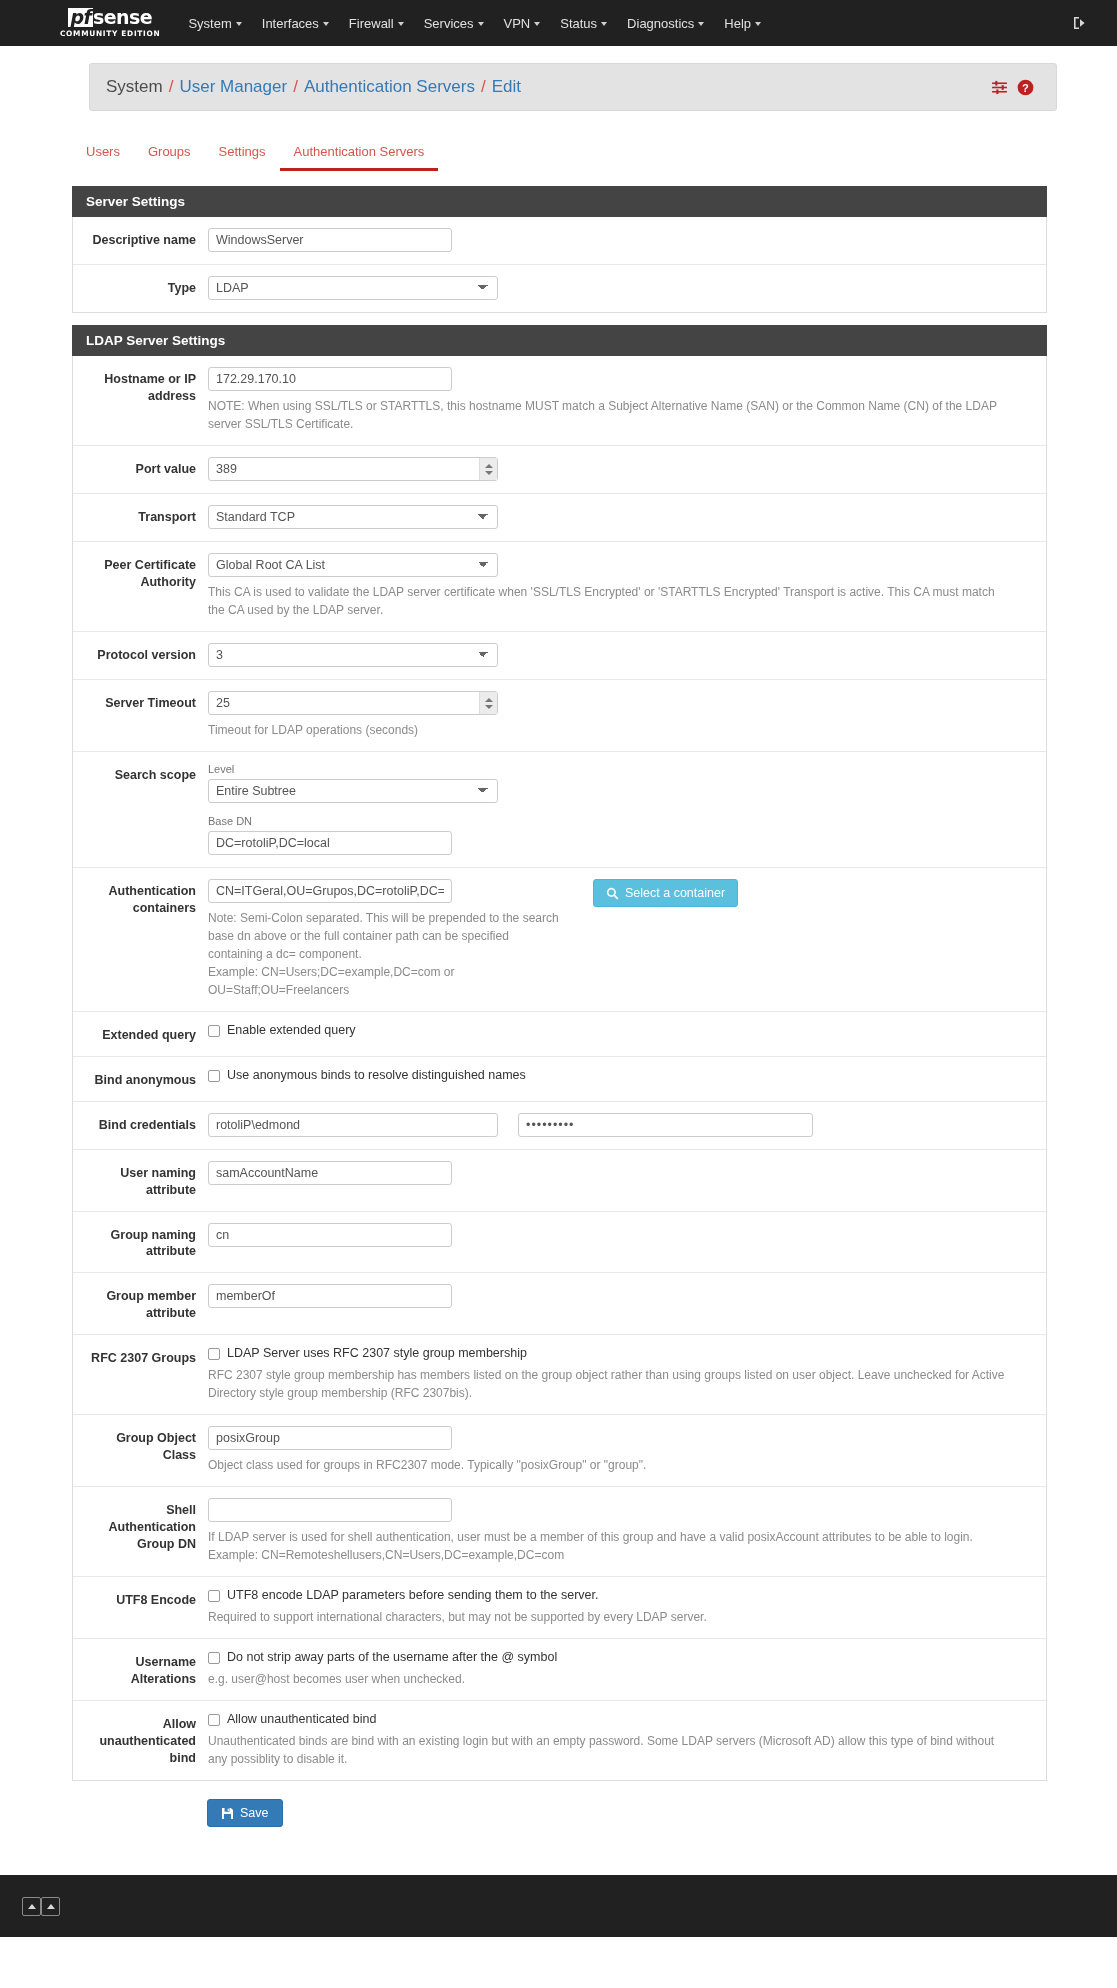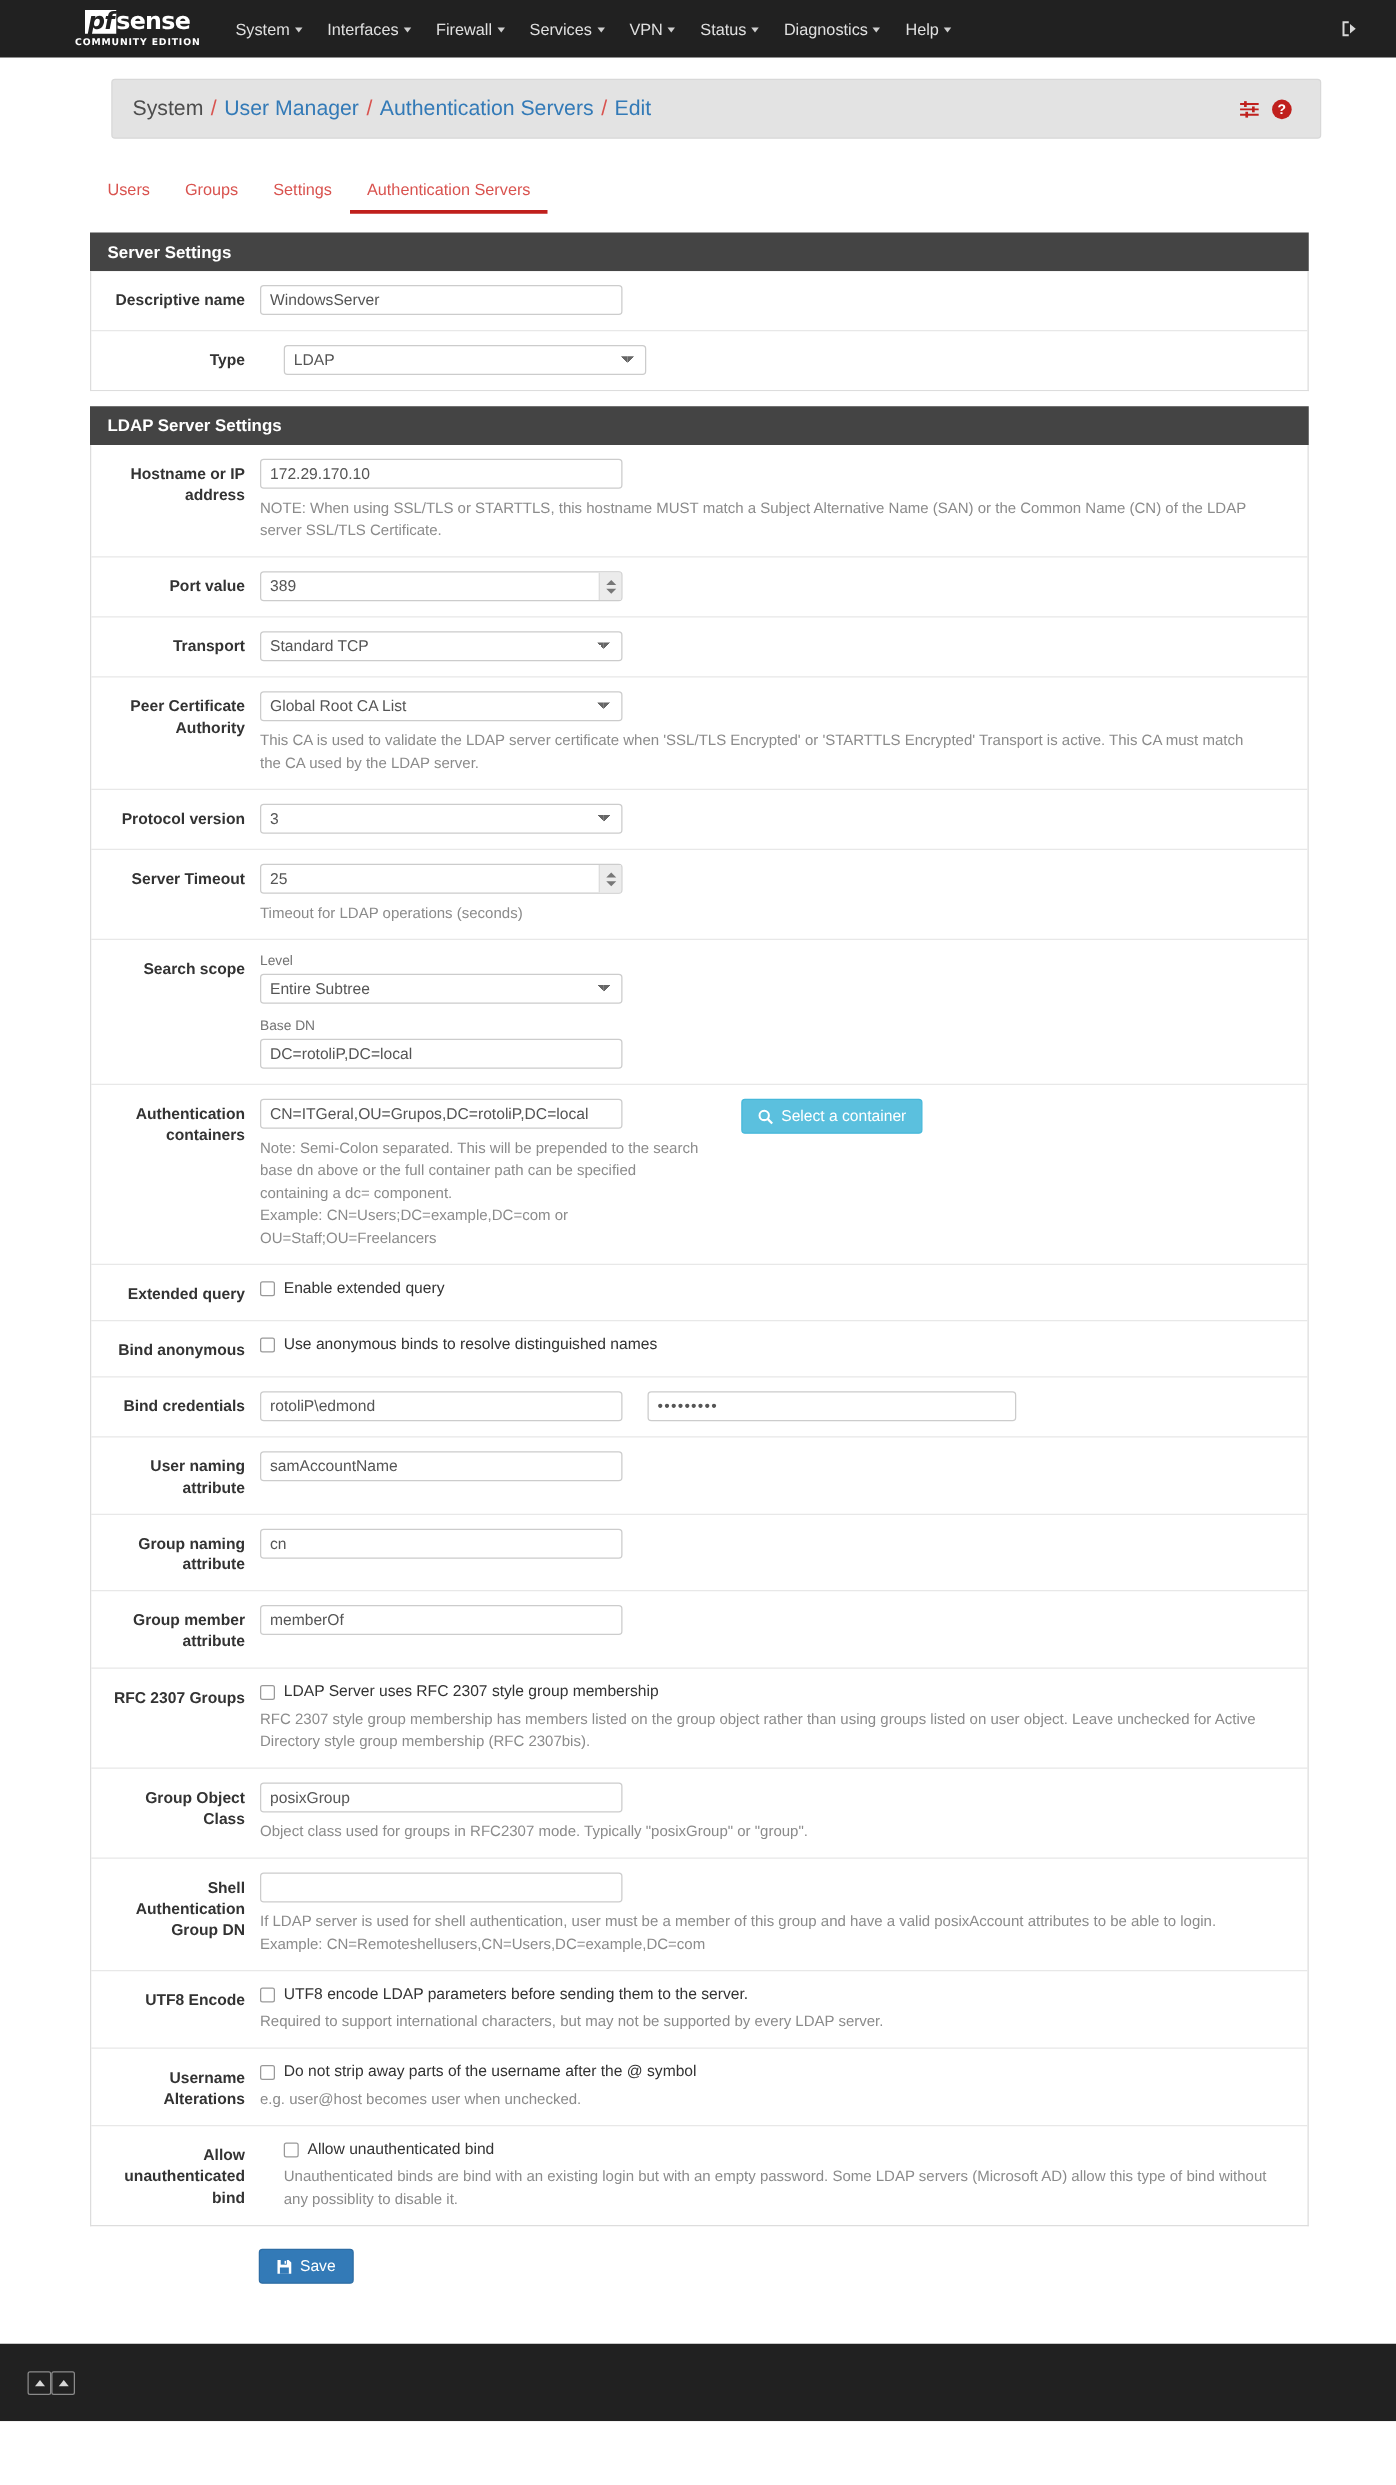--- a/index.html
+++ b/index.html
@@ -127,36 +127,36 @@
     border: 1px solid #ddd;
     border-top: none;
   }
   .spacer { height: 12px; background: #ffffff; }
 
   .row {
     display: flex;
     border-bottom: 1px solid #e8e8e8;
     padding: 11px 0 12px 0;
   }
-  .row:last-child { border-bottom: none; gap: 19px; }
+  .row:last-child { border-bottom: none; }
   .lbl {
     width: 135px;
     min-width: 135px;
     text-align: right;
     padding: 4px 12px 0 10px;
     font-size: 12.5px;
     font-weight: bold;
     color: #333;
     line-height: 1.35;
   }
   .lbl.u { }
   .field { flex: 1; padding-right: 12px; }
 
   input[type=text], input[type=password], select, .fake-input {
-    width: 290px;
+    width: 244px;
     height: 24px;
     border: 1px solid #ccc;
     border-radius: 3px;
     padding: 2px 7px;
     font-size: 12.5px;
     font-family: "Liberation Sans", sans-serif;
     color: #555;
     background: #fff;
     outline: none;
   }

